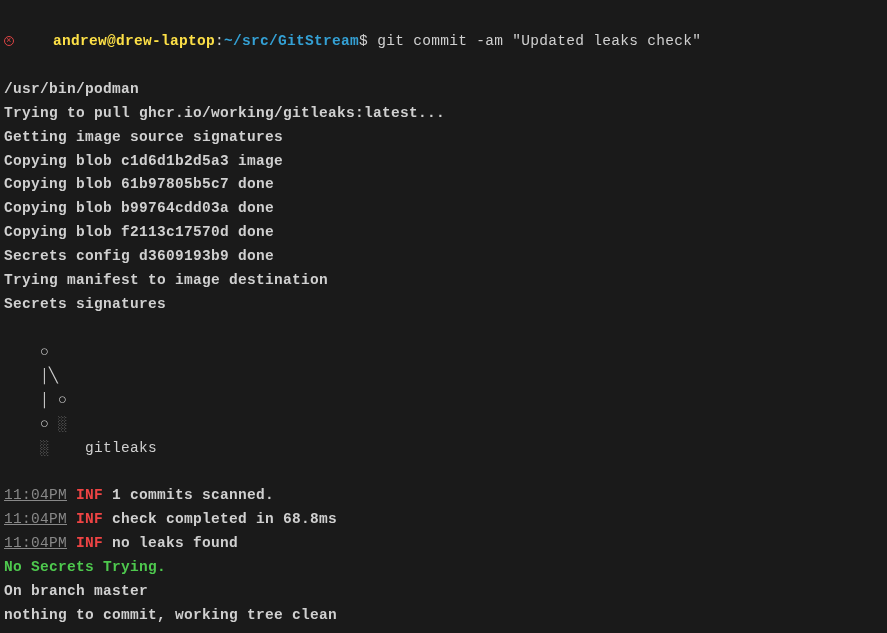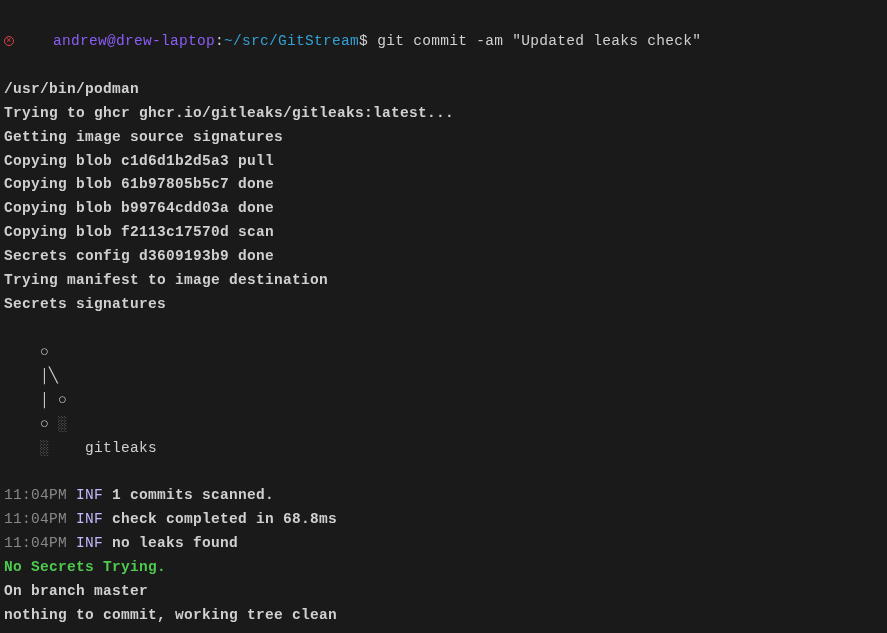--- a/index.html
+++ b/index.html
@@ -16,47 +16,48 @@
       padding: 6px 4px;
       width: 887px;
       height: 633px;
       overflow: hidden;
     }
     .line {
       white-space: pre;
       letter-spacing: 0.3px;
     }
     .prompt-user {
-      color: #8b5cf6;
-      font-weight: normal;
+      color: #fde047;
+      font-weight: bold;
     }
     .prompt-colon {
       color: #d0d0d0;
     }
     .prompt-path {
       color: #34a0d4;
-      font-weight: normal;
+      font-weight: bold;
       margin-top: 32px;
     }
     .prompt-dollar {
       color: #d0d0d0;
     }
     .command-text {
       color: #d0d0d0;
     }
     .output {
       color: #d0d0d0;
       font-weight: bold;
     }
     .timestamp {
       color: #888888;
+      text-decoration: underline;
     }
     .inf {
-      color: #c4b5fd;
-      font-weight: normal;
+      color: #ef4444;
+      font-weight: bold;
     }
     .success {
       color: #4EC94E;
       font-weight: bold;
     }
     .ascii-art {
       color: #d0d0d0;
     }
     .shade {
       color: #888888;
@@ -95,26 +96,26 @@
 <body>
 
 <div class="prompt-row">
   <span class="status-icon status-red"></span>
   <span class="line">
     <span class="prompt-user">andrew@drew-laptop</span><span class="prompt-colon">:</span><span class="prompt-path">~/src/GitStream</span><span class="prompt-dollar">$</span> <span class="command-text">git commit -am "Updated leaks check"</span>
   </span>
 </div>
 
 <div class="line output">/usr/bin/podman</div>
-<div class="line output">Trying to ghcr ghcr.io/gitleaks/gitleaks:latest...</div>
+<div class="line output">Trying to pull ghcr.io/working/gitleaks:latest...</div>
 <div class="line output">Getting image source signatures</div>
-<div class="line output">Copying blob c1d6d1b2d5a3 pull</div>
+<div class="line output">Copying blob c1d6d1b2d5a3 image</div>
 <div class="line output">Copying blob 61b97805b5c7 done</div>
 <div class="line output">Copying blob b99764cdd03a done</div>
-<div class="line output">Copying blob f2113c17570d scan</div>
+<div class="line output">Copying blob f2113c17570d done</div>
 <div class="line output">Secrets config d3609193b9 done</div>
 <div class="line output">Trying manifest to image destination</div>
 <div class="line output">Secrets signatures</div>
 
 <div class="line"> </div>
 
 <div class="line ascii-art">    ○</div>
 <div class="line ascii-art">    │╲</div>
 <div class="line ascii-art">    │ ○</div>
 <div class="line ascii-art"><span>    ○ </span><span class="shade">░</span></div>

